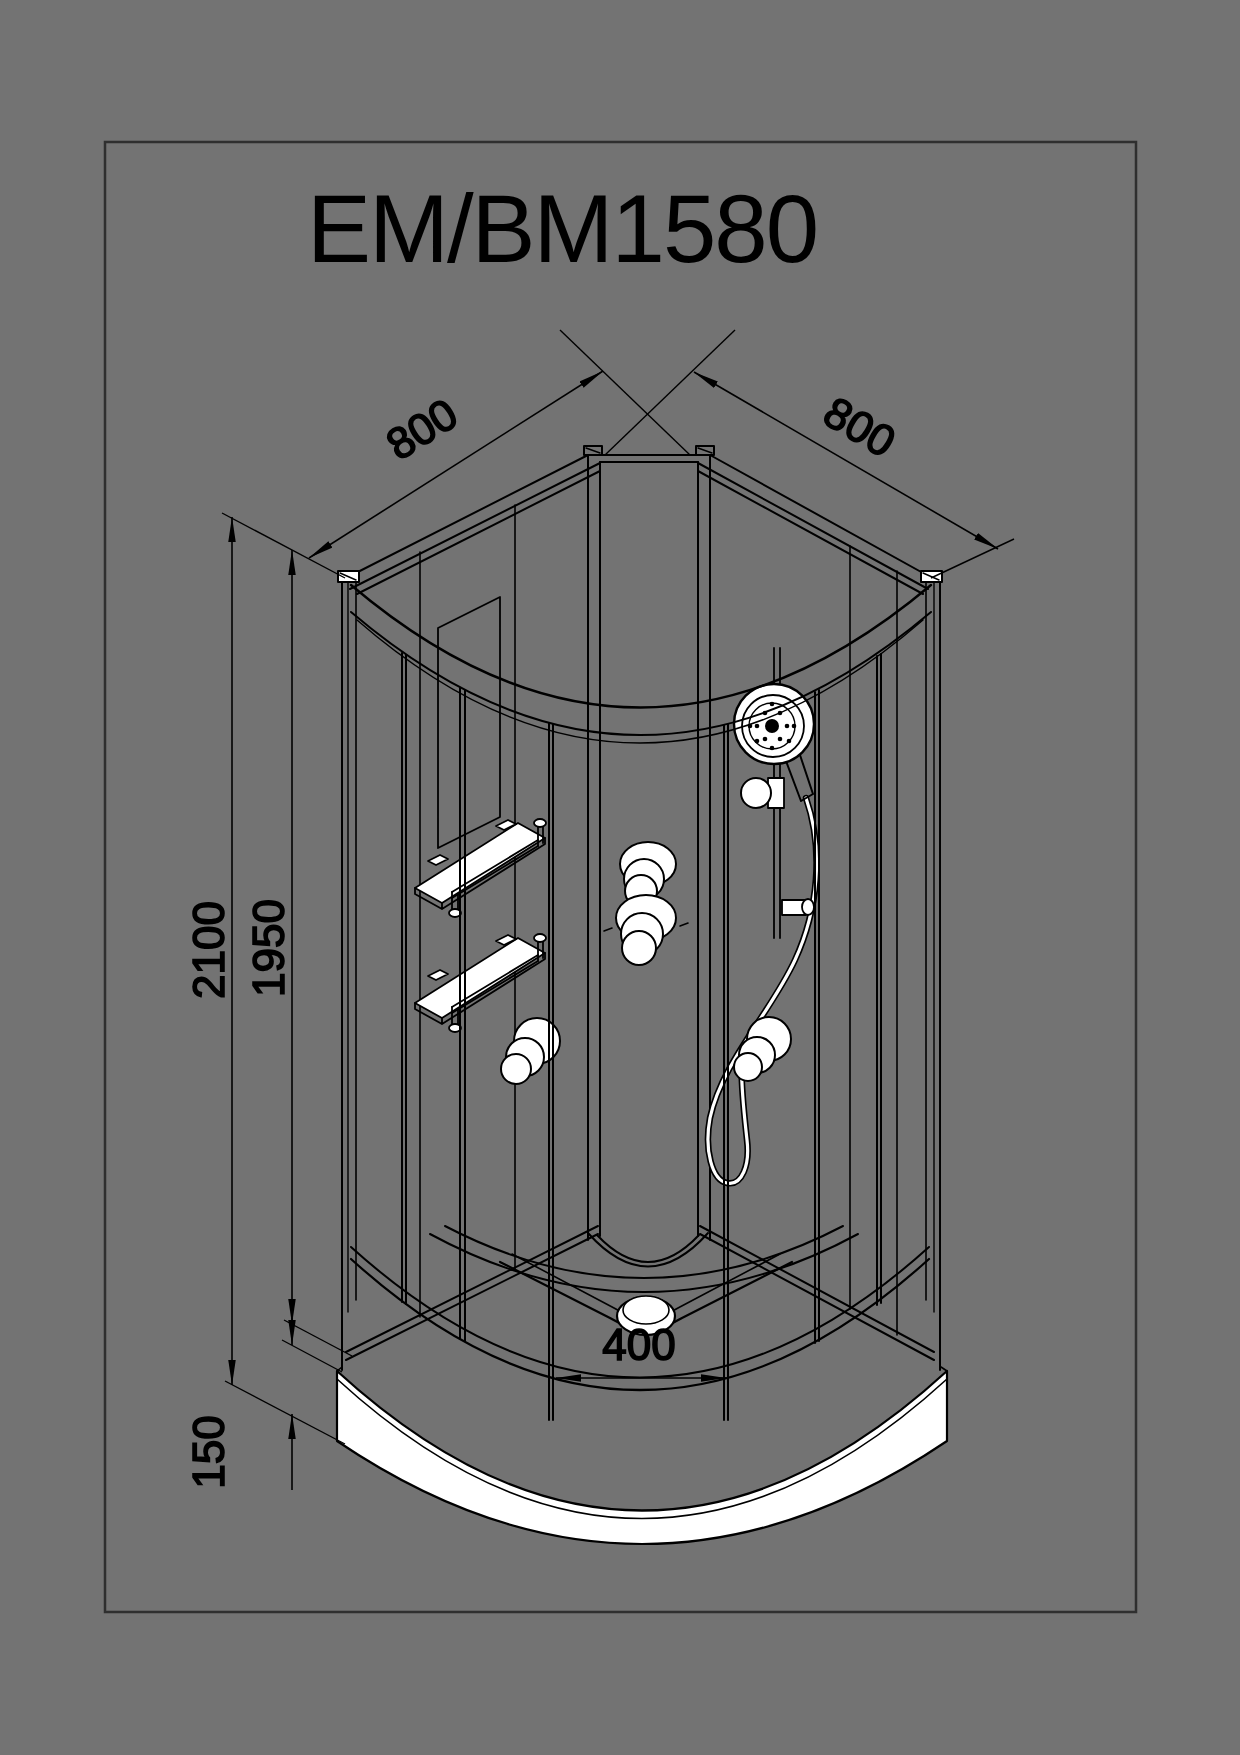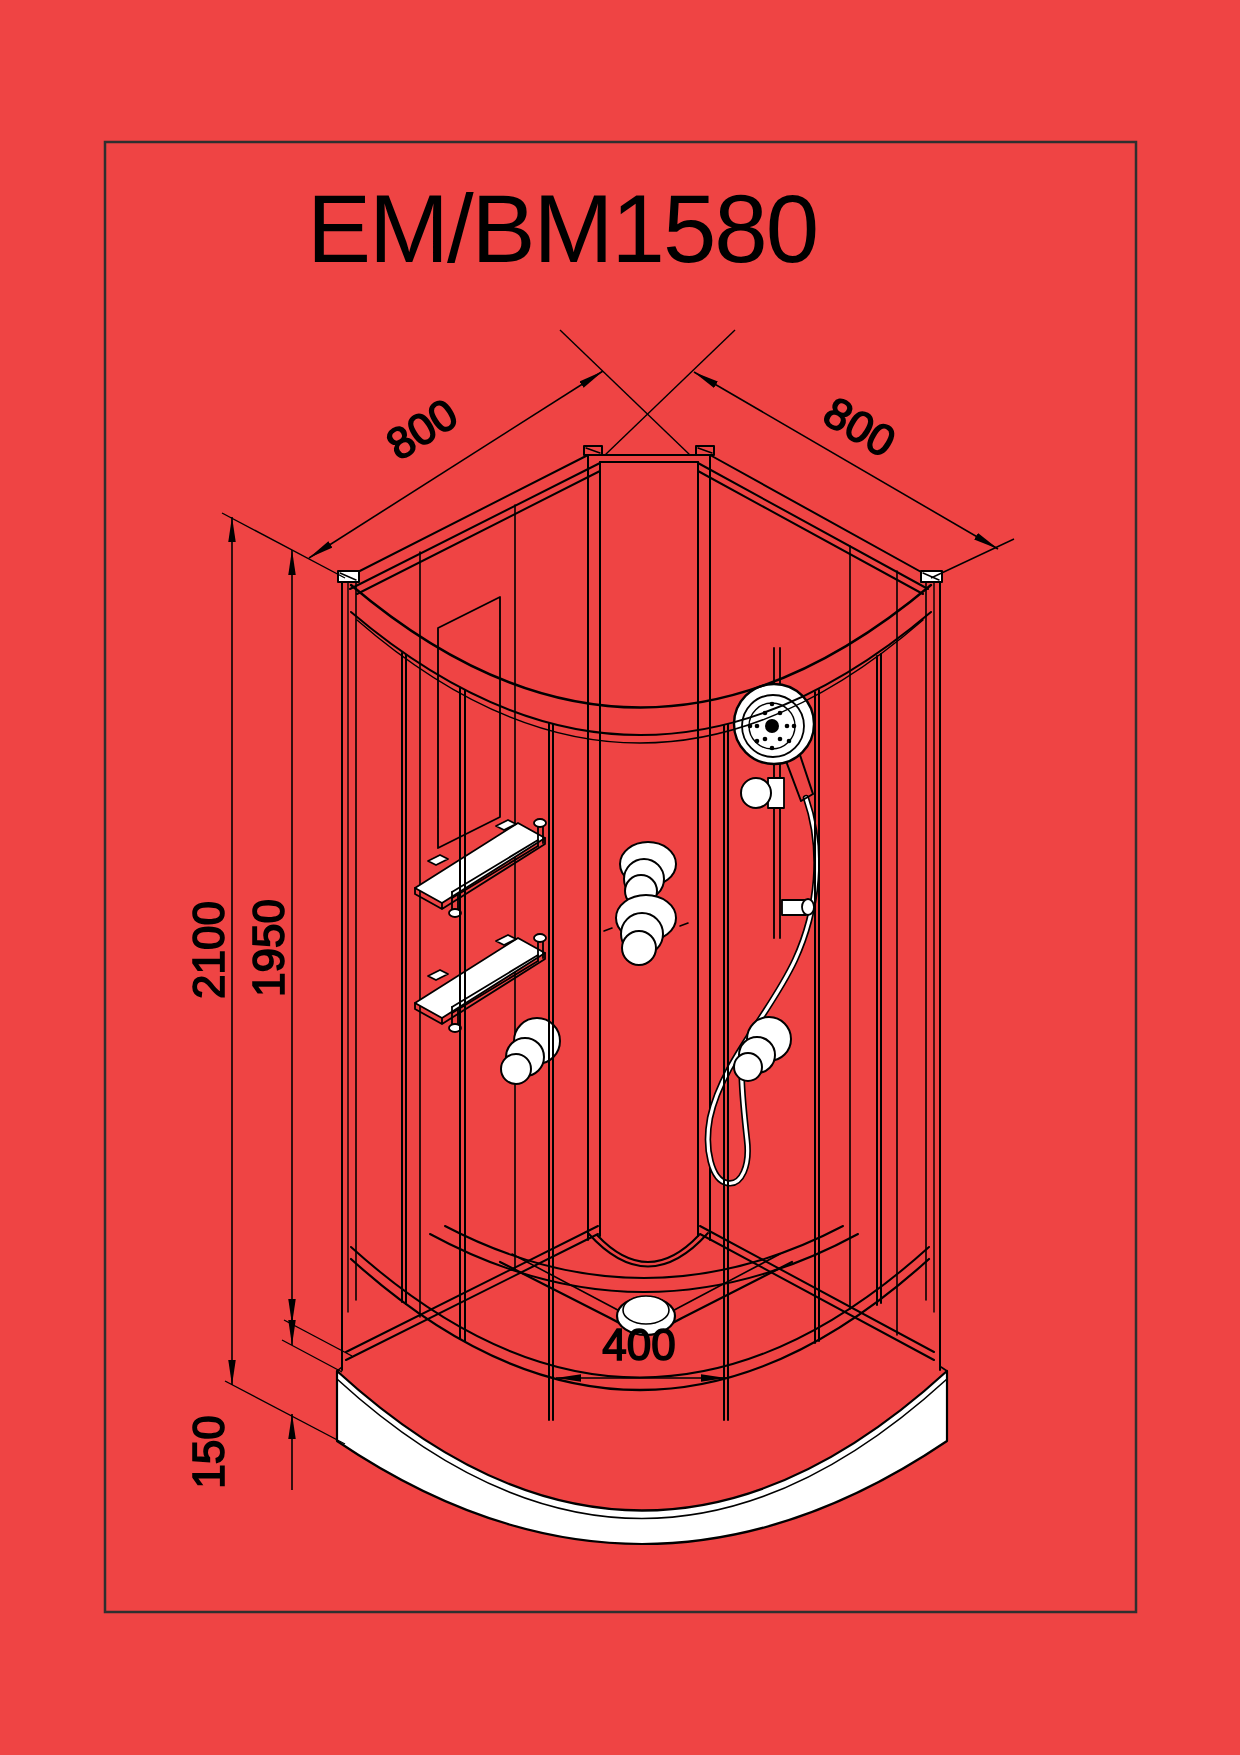--- a/index.html
+++ b/index.html
@@ -1,17 +1,17 @@
 <!DOCTYPE html>
 <html><head>
 <meta charset="utf-8">
 <style>
   html,body{margin:0;padding:0;background:#ffffff;}
   body{width:1240px;height:1755px;font-family:"Liberation Sans",sans-serif;}
-  .sheet{position:relative;width:1240px;height:1755px;background:#ef4444;overflow:hidden;}
+  .sheet{position:relative;width:1240px;height:1755px;background:#737373;overflow:hidden;}
   svg{display:block;}
   .dim-text{font-family:"Liberation Sans",sans-serif;font-size:44px;fill:#000;}
   .title-text{font-family:"Liberation Sans",sans-serif;font-size:96px;letter-spacing:-2px;fill:#000;}
 </style>
 </head>
 <body>
 
 <div class="sheet">
 <svg width="1240" height="1755" viewBox="0 0 1240 1755">
   <defs>

